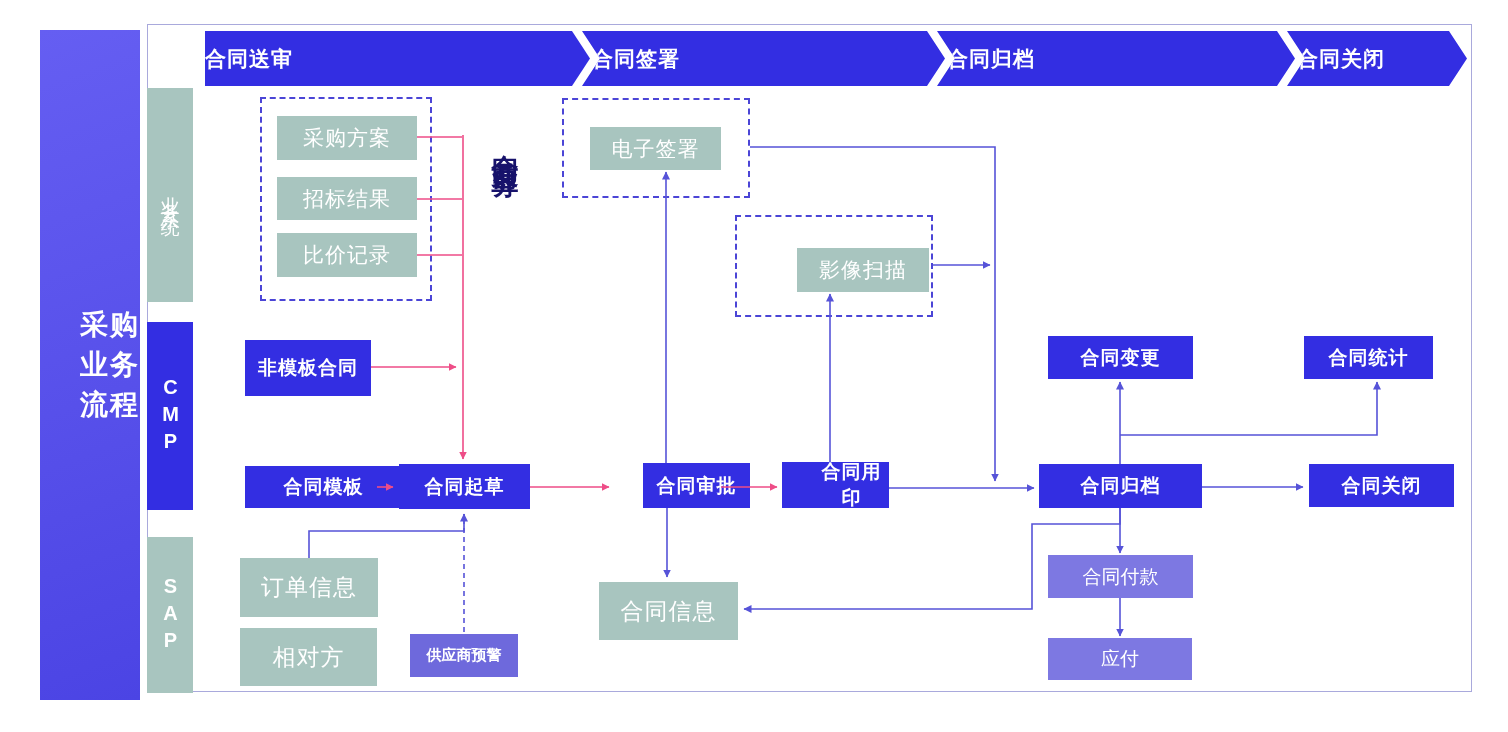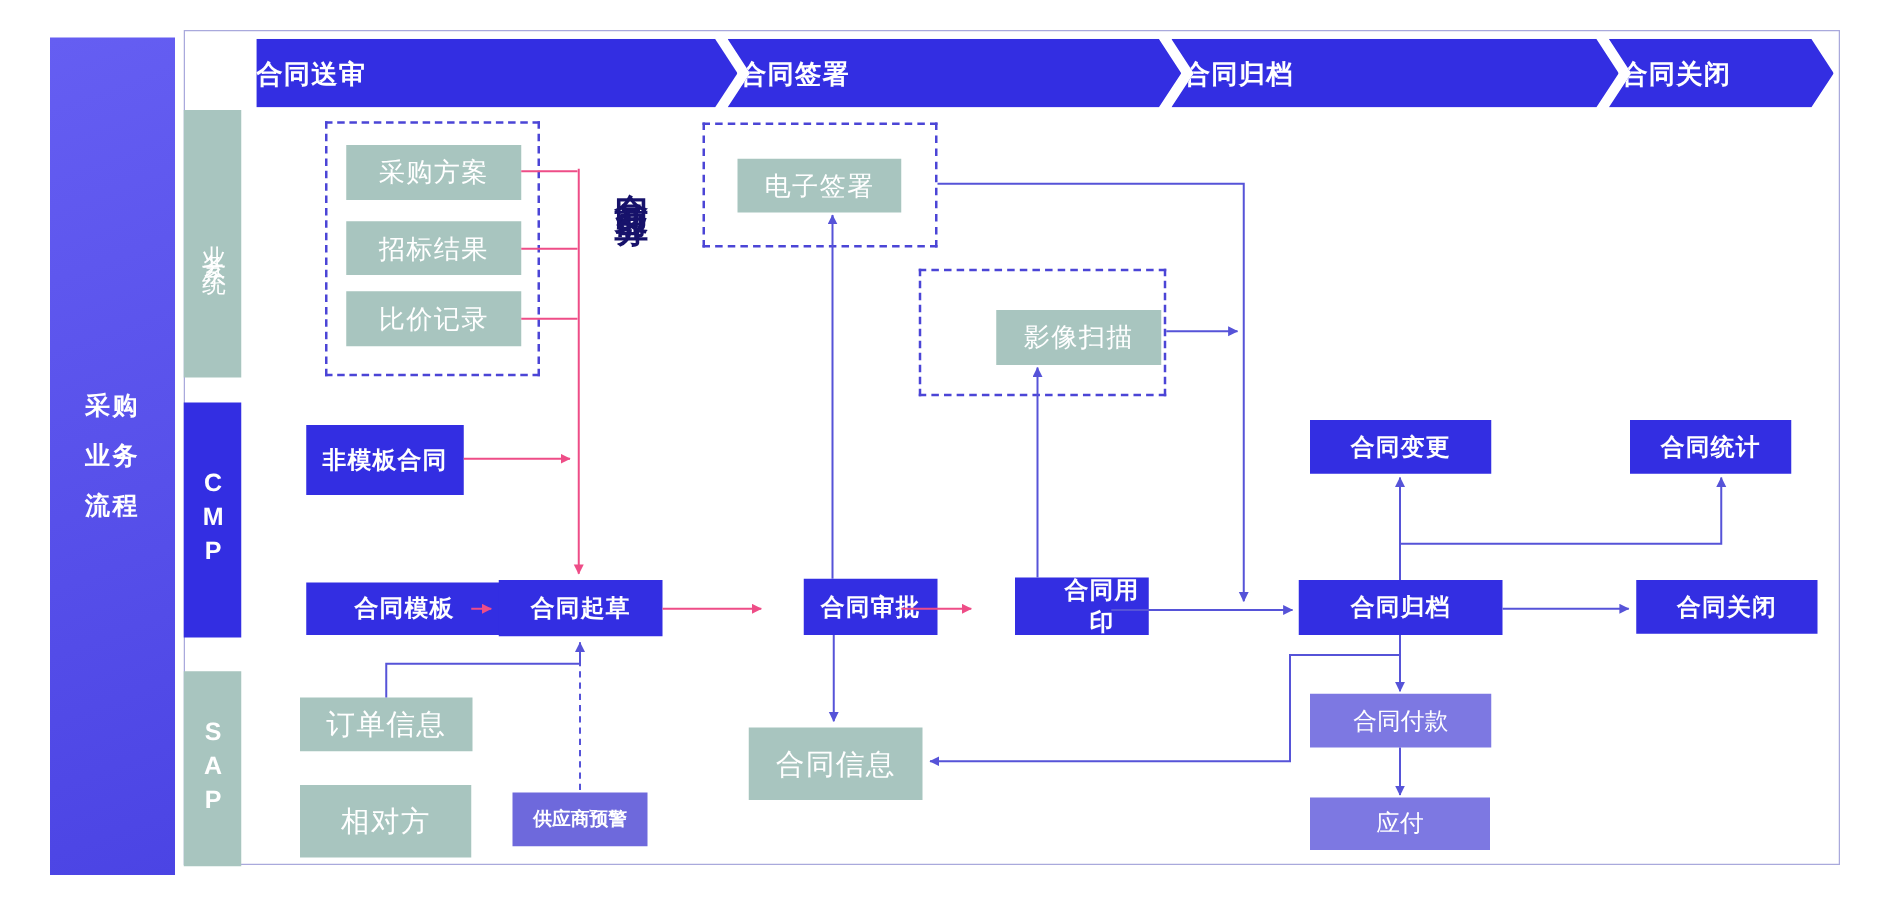--- a/index.html
+++ b/index.html
@@ -3,22 +3,22 @@
 <meta charset="utf-8">
 <style>
   html,body{margin:0;padding:0;background:#ffffff;}
   #canvas{position:relative;width:1508px;height:732px;background:#fff;
     font-family:"Liberation Sans","DejaVu Sans",sans-serif;overflow:hidden;}
   .abs{position:absolute;box-sizing:border-box;}
   
   .frame{border:1.5px solid #a9a9dc;}
   
   .sidebar{background:linear-gradient(160deg,#655ef2 0%,#5750ea 55%,#4b44e4 100%);
-    display:flex;flex-direction:column;align-items:center;justify-content:center;
-    color:#fff;font-weight:bold;font-size:20px;line-height:40px;letter-spacing:2px;}
+    display:flex;flex-direction:column;align-items:flex-end;justify-content:center;
+    color:#fff;font-weight:bold;font-size:28px;line-height:40px;letter-spacing:2px;}
   
   .lane{display:flex;align-items:center;justify-content:center;color:#fff;}
   .lane.sage{background:#a8c5bf;}
   .lane.blue{background:#332ee2;}
   .vtext{writing-mode:vertical-rl;text-orientation:upright;}
   .lane .vtext{font-size:19px;letter-spacing:7px;}
   .lane .vtext.latin{font-weight:bold;font-size:20px;letter-spacing:5px;}
   
   .phase{top:31px;height:55px;background:#332ee2;color:#fff;font-weight:bold;font-size:21px;
     display:flex;align-items:center;justify-content:flex-start;letter-spacing:1px;}
@@ -80,27 +80,27 @@
   <div class="abs node sage" style="left:277px;top:116px;width:140px;height:44px;">采购方案</div>
   <div class="abs node sage" style="left:277px;top:177px;width:140px;height:43px;">招标结果</div>
   <div class="abs node sage" style="left:277px;top:233px;width:140px;height:44px;">比价记录</div>
   <div class="abs node sage" style="left:590px;top:127px;width:131px;height:43px;">电子签署</div>
   <div class="abs node sage" style="left:749px;top:248px;width:132px;height:44px;margin-left:48px;">影像扫描</div>
 
   <div class="abs node blue" style="left:245px;top:340px;width:126px;height:56px;">非模板合同</div>
   <div class="abs node blue" style="left:245px;top:466px;width:157px;height:42px;">合同模板</div>
   <div class="abs node blue" style="left:399px;top:464px;width:131px;height:45px;">合同起草</div>
   <div class="abs node blue" style="left:614px;top:463px;width:107px;height:45px;margin-left:29px;">合同审批</div>
-  <div class="abs node blue" style="left:812px;top:462px;width:107px;height:46px;padding-left:32px;">合同用印</div>
+  <div class="abs node blue" style="left:782px;top:462px;width:107px;height:46px;padding-left:32px;">合同用印</div>
   <div class="abs node blue" style="left:1039px;top:464px;width:163px;height:44px;">合同归档</div>
   <div class="abs node blue" style="left:1309px;top:464px;width:145px;height:43px;">合同关闭</div>
   <div class="abs node blue" style="left:1048px;top:336px;width:145px;height:43px;">合同变更</div>
   <div class="abs node blue" style="left:1304px;top:336px;width:129px;height:43px;">合同统计</div>
 
-  <div class="abs node sage big" style="left:240px;top:558px;width:138px;height:43px;">订单信息</div>
+  <div class="abs node sage big" style="left:240px;top:558px;width:138px;height:59px;">订单信息</div>
   <div class="abs node sage big" style="left:240px;top:628px;width:137px;height:58px;">相对方</div>
   <div class="abs node purple-d" style="left:410px;top:634px;width:108px;height:43px;">供应商预警</div>
   <div class="abs node sage big" style="left:599px;top:582px;width:139px;height:58px;">合同信息</div>
   <div class="abs node purple-l" style="left:1048px;top:555px;width:145px;height:43px;">合同付款</div>
   <div class="abs node purple-l" style="left:1048px;top:638px;width:144px;height:42px;">应付</div>
 
   <svg class="wires" width="1508" height="732">
     <defs>
       <marker id="ap" markerUnits="userSpaceOnUse" markerWidth="10" markerHeight="10" refX="7.5" refY="4" orient="auto">
         <path d="M0 0 L8 4 L0 8 Z" fill="#ee4d87"></path>

